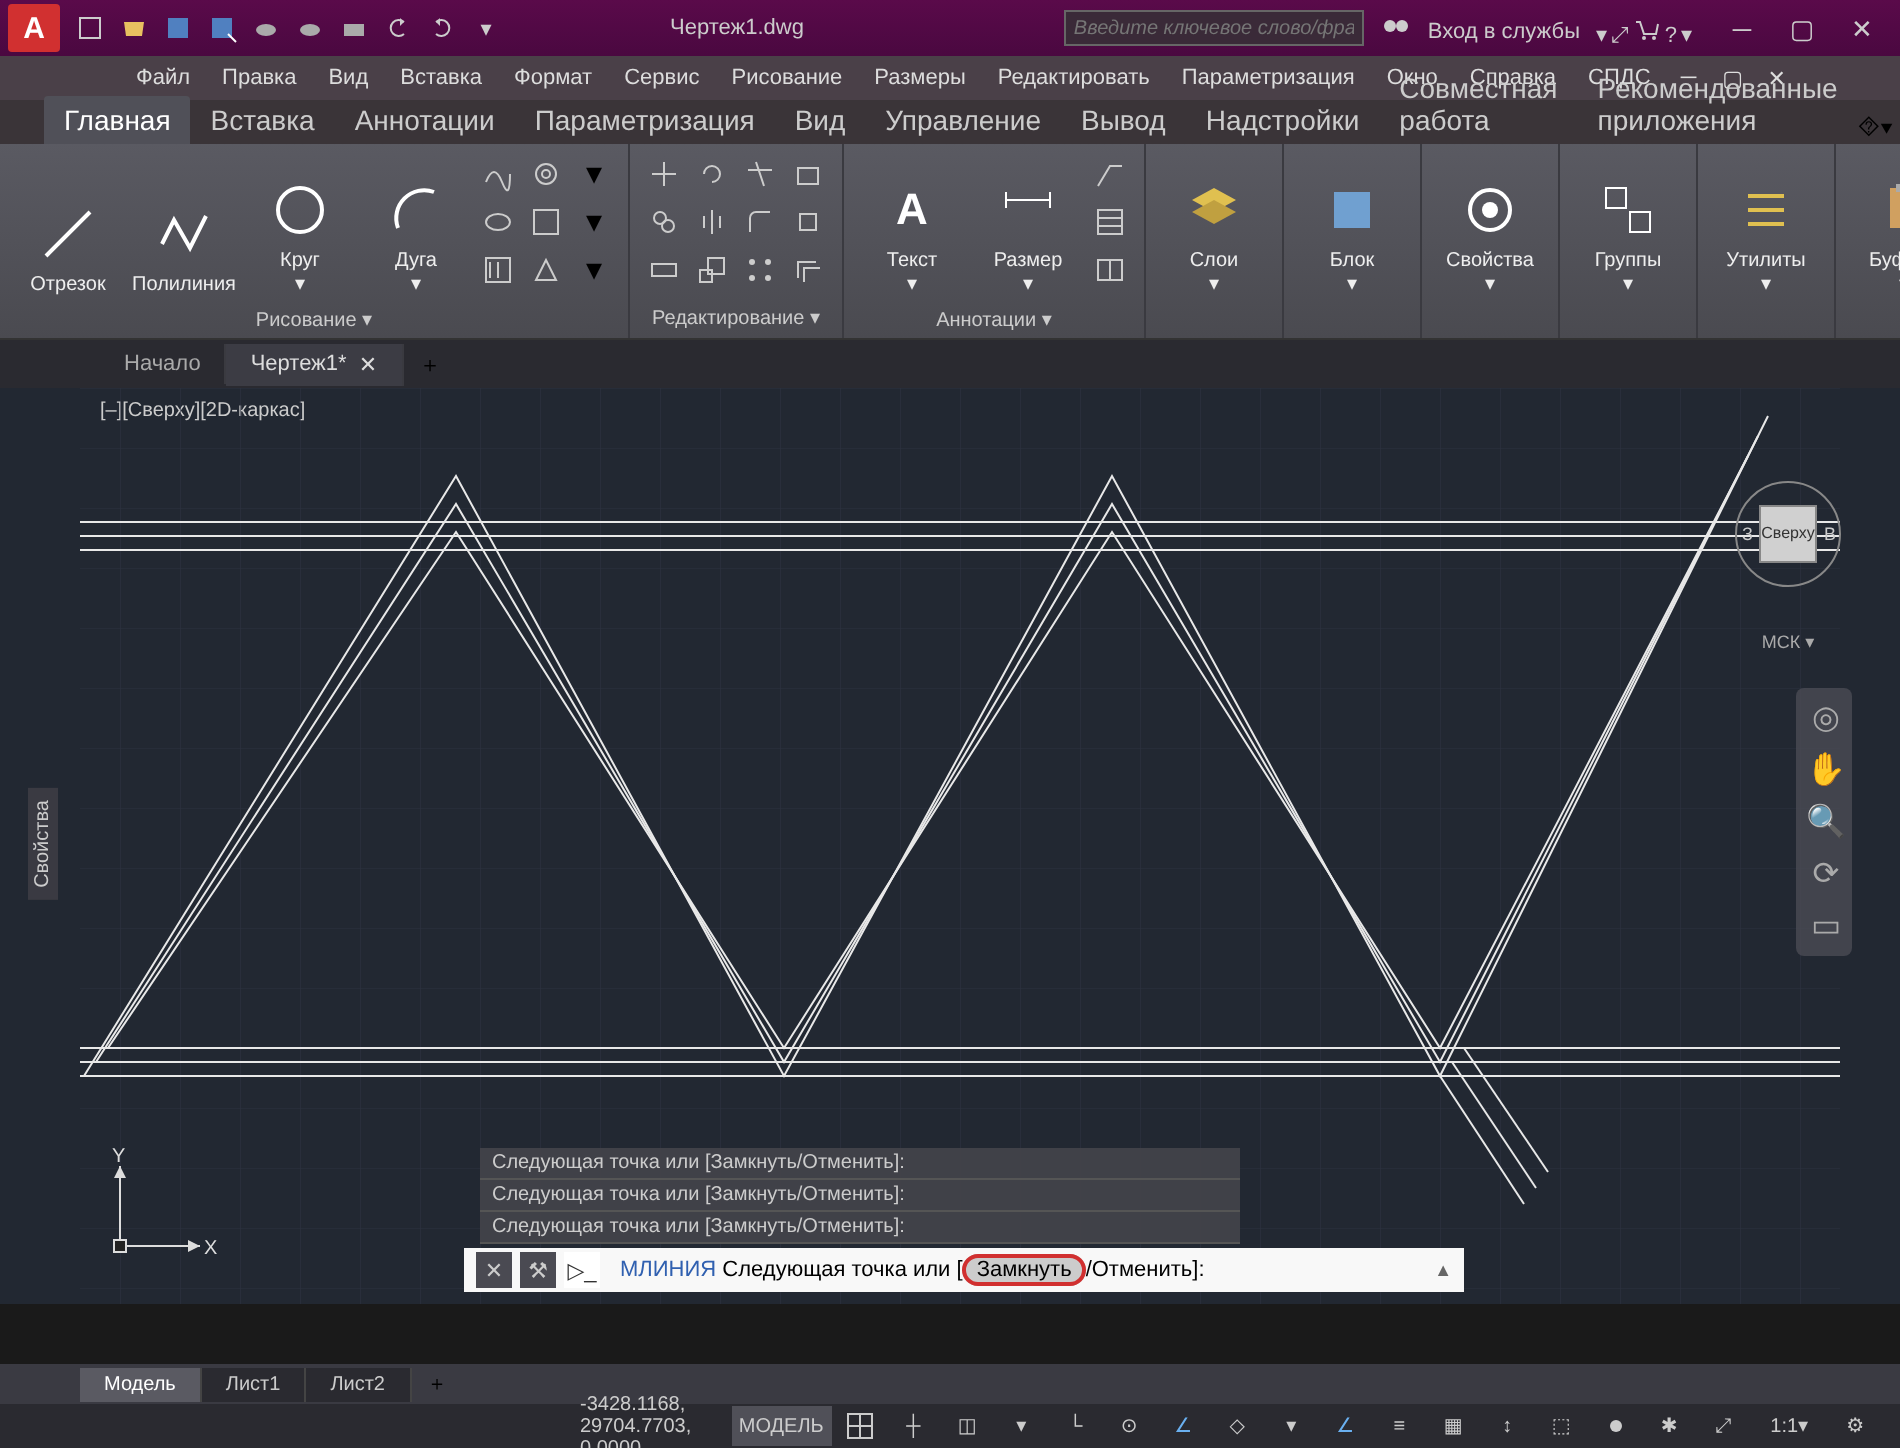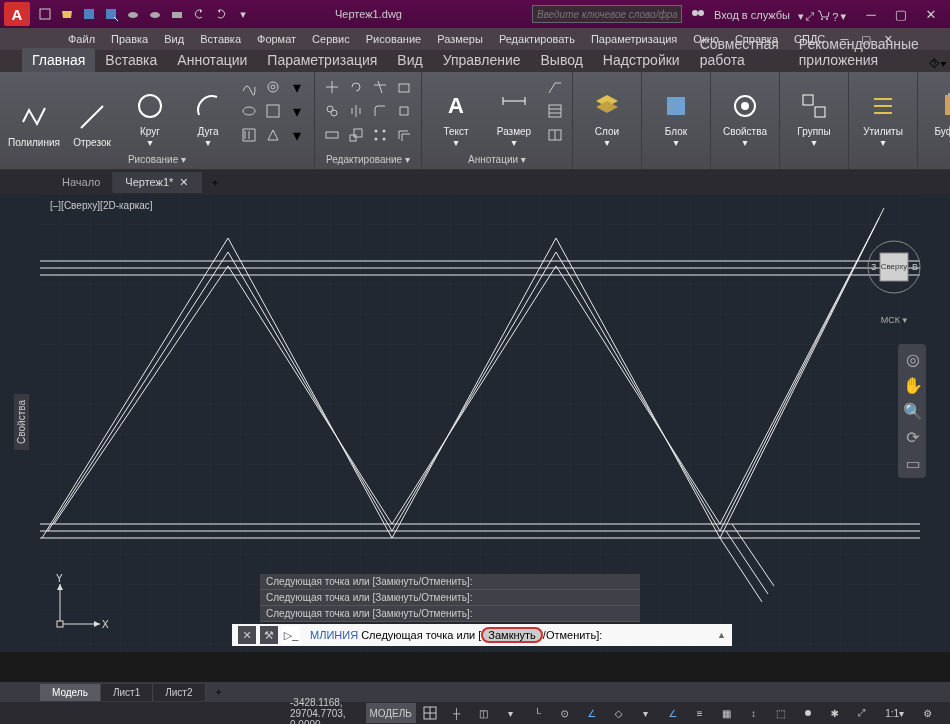--- a/index.html
+++ b/index.html
@@ -49,21 +49,21 @@
 .canvas-wrap { position: relative; height: 458px; background: #222832; }
 .viewport-label { position: absolute; top: 6px; left: 50px; font-size: 10px; color: #ccc; }
 .drawing-svg { position: absolute; inset: 0; }
 .nav-cube { position: absolute; top: 45px; right: 28px; width: 56px; height: 56px; }
 .nav-bar { position: absolute; top: 150px; right: 24px; width: 28px; display: flex; flex-direction: column; gap: 4px; background: rgba(80,80,88,0.7); border-radius: 4px; padding: 4px; }
 .nav-bar-btn { width: 22px; height: 22px; display: flex; align-items: center; justify-content: center; cursor: pointer; color: #aaa; }
 .side-tab { position: absolute; left: 14px; top: 200px; writing-mode: vertical-rl; transform: rotate(180deg); background: #3a3a42; color: #ccc; font-size: 10px; padding: 6px 2px; cursor: pointer; }
 .ucs-icon { position: absolute; bottom: 14px; left: 50px; }
 
 
-.cmd-history { position: absolute; bottom: 30px; left: 240px; width: 380px; background: rgba(68,68,74,0.9); font-size: 10px; font-family: 'Courier New', monospace; color: #ccc; margin-left: 20px; }
+.cmd-history { position: absolute; bottom: 30px; left: 240px; width: 380px; background: rgba(68,68,74,0.9); font-size: 10px; font-family: 'Courier New', monospace; color: #ccc; }
 .cmd-history-line { padding: 2px 6px; border-bottom: 1px solid #555; }
 .cmd-line { position: absolute; bottom: 6px; left: 232px; width: 500px; height: 22px; background: #f8f8f8; display: flex; align-items: center; font-size: 11px; font-family: 'Courier New', monospace; }
 .cmd-prefix { padding: 0 6px; color: #555; display: flex; align-items: center; gap: 4px; }
 .cmd-prefix-btn { width: 18px; height: 18px; background: #4a4a52; display: flex; align-items: center; justify-content: center; cursor: pointer; color: #ccc; font-size: 11px; }
 .cmd-text { padding: 0 4px; }
 .cmd-option-hl { border: 2px solid #d13030; border-radius: 9px; padding: 0 5px; background: #ccc; }
 .cmd-expand { margin-left: auto; padding: 0 6px; cursor: pointer; font-size: 9px; color: #666; }
 
 
 .layout-tabs { height: 20px; background: #3a3a42; display: flex; align-items: center; padding-left: 40px; font-size: 10px; position: absolute; bottom: 22px; left: 0; right: 0; }
@@ -195,32 +195,32 @@
     <span>⯑▾</span>
   </div>
 </div>
 
 <div class="ribbon">
   <div class="ribbon-panel">
     <div class="panel-content">
       <div class="big-btn">
           <div class="big-btn-icon">
             <svg width="30" height="30">
+              <line x1="4" y1="26" x2="26" y2="4" stroke="#fff" stroke-width="2"></line>
+            </svg>
+          </div>
+          <span>Отрезок</span>
+        </div>
+      <div class="big-btn">
+          <div class="big-btn-icon">
+            <svg width="30" height="30">
               <path d="M4 20 L10 8 L18 22 L26 6" stroke="#fff" fill="none" stroke-width="2"></path>
             </svg>
           </div>
           <span>Полилиния</span>
-        </div>
-      <div class="big-btn">
-          <div class="big-btn-icon">
-            <svg width="30" height="30">
-              <line x1="4" y1="26" x2="26" y2="4" stroke="#fff" stroke-width="2"></line>
-            </svg>
-          </div>
-          <span>Отрезок</span>
         </div>
       <div class="big-btn">
           <div class="big-btn-icon">
             <svg width="30" height="30">
               <circle cx="15" cy="15" r="11" stroke="#fff" fill="none" stroke-width="2"></circle>
             </svg>
           </div>
           <span>Круг</span>
           <span>▾</span>
         </div>

